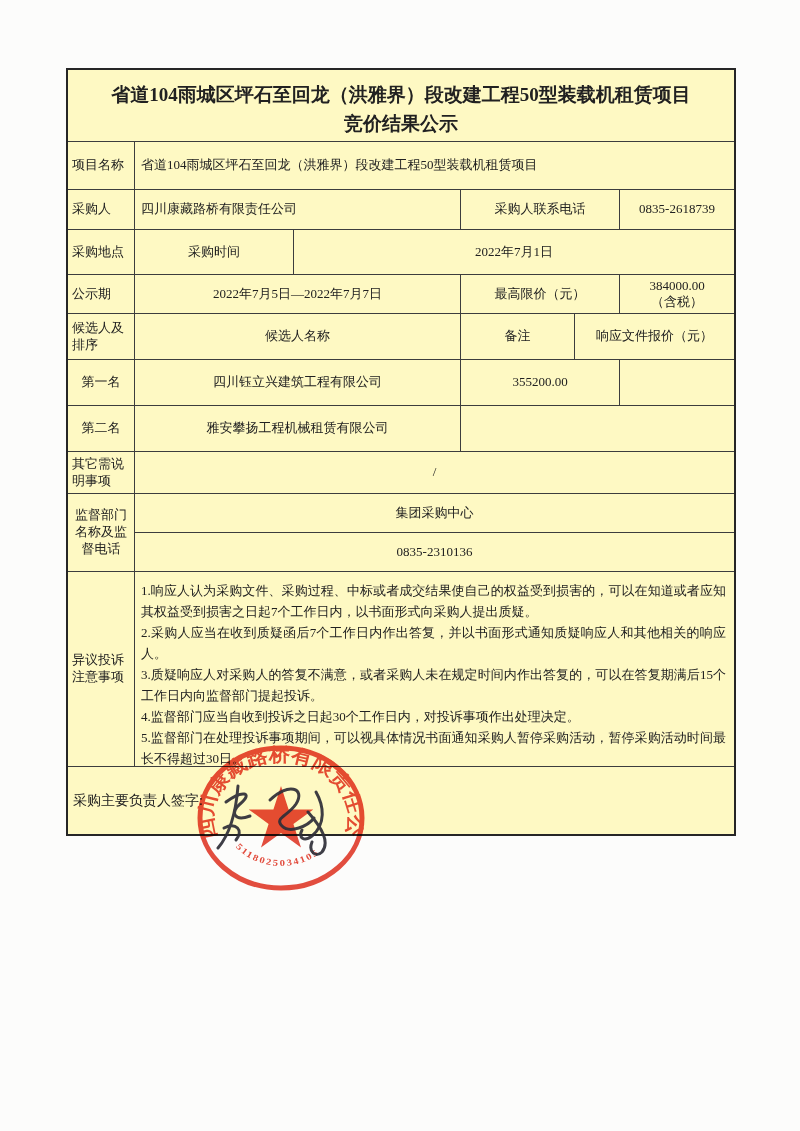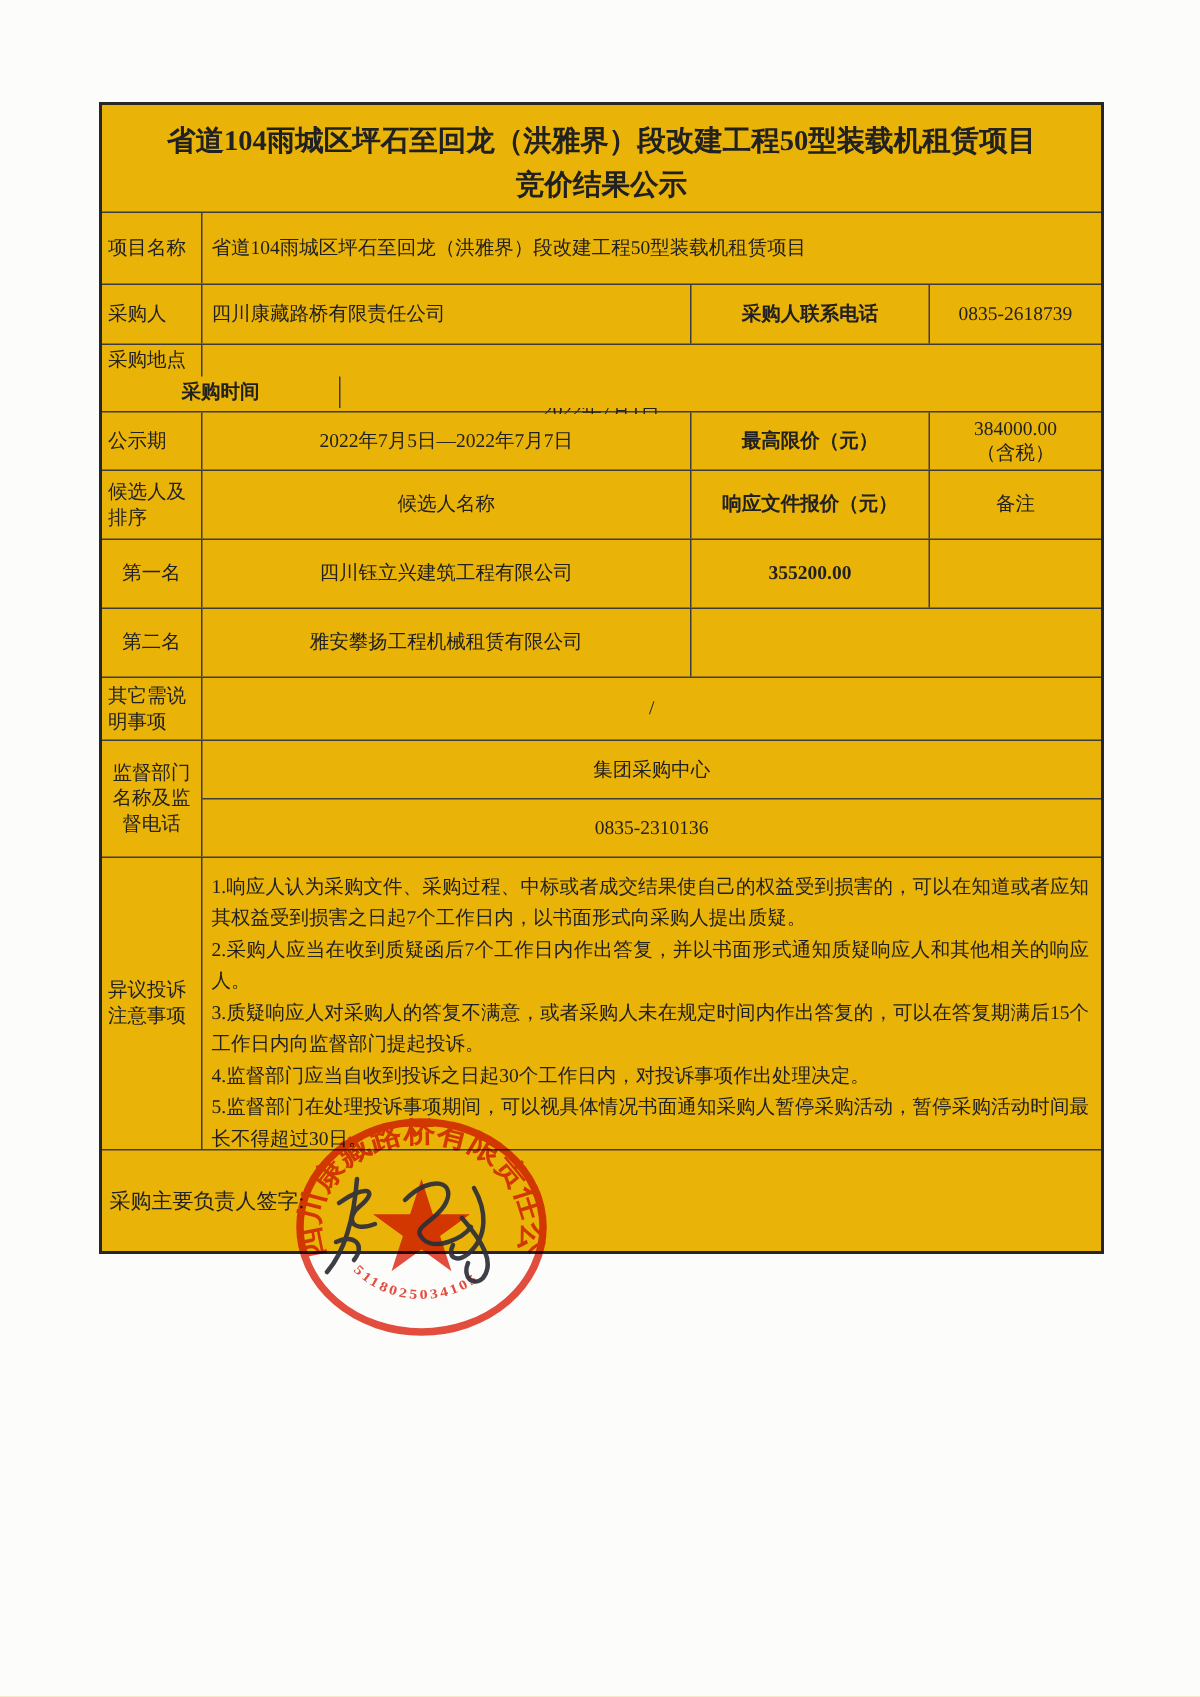--- a/index.html
+++ b/index.html
@@ -12,48 +12,48 @@
     position:relative;
     width:800px;height:1131px;
     margin:0 auto;
     background:#fcfcfb;
     overflow:hidden;
   }
   
   .doc-table{
     position:absolute;left:66px;top:68px;width:666px;
     border:2px solid #262626;
-    background:#eab308;
+    background:#fef9c3;
   }
   .row{display:flex;border-bottom:1px solid #3d3d3d;box-sizing:border-box;}
   .row:last-child{border-bottom:none;}
   .cell{
     box-sizing:border-box;
     border-right:1px solid #3d3d3d;
     display:flex;align-items:center;
     padding:2px 4px;
     font-size:13px;line-height:1.3;
     overflow:hidden;
   }
   .cell:last-child{border-right:none;}
   .c1{width:67px;flex:none;}
   .c2{width:326px;flex:none;}
-  .c3{width:159px;flex:none;font-weight:bold;}
+  .c3{width:159px;flex:none;}
   .c4{flex:1;}
   .center{justify-content:center;text-align:center;}
   .wrap{word-break:break-all;}
 
   .r-title{height:72px;align-items:center;justify-content:center;}
   .title-box{
     width:100%;text-align:center;font-weight:bold;
     font-size:19px;line-height:29px;padding-top:6px;
   }
   .r-project{height:48px;}
   .r-purchaser{height:40px;}
-  .r-location{height:45px;flex-direction:column;}
+  .r-location{height:45px;}
   .r-publicity{height:39px;}
   .r-candhead{height:46px;}
   .r-cand{height:46px;}
   .r-other{height:42px;}
   .r-super{height:78px;}
   .r-objection{height:195px;}
   .r-sign{height:67px;border-bottom:none;}
 
   .pricecell{flex-direction:column;justify-content:center;line-height:16px;}
   .value-left{padding-left:6px;}
@@ -130,22 +130,22 @@
       <div class="cell c3 center">最高限价（元）</div>
       <div class="cell c4 center pricecell">
         <span>384000.00</span>
         <span>（含税）</span>
       </div>
     </div>
 
     <div class="row r-candhead">
       <div class="cell c1 wrap">候选人及排序</div>
       <div class="cell c2 center">候选人名称</div>
+      <div class="cell c4 center">备注</div>
       <div class="cell c3 center">响应文件报价（元）</div>
-      <div class="cell c4 center">备注</div>
     </div>
 
     <div class="row r-cand">
       <div class="cell c1 center">第一名</div>
       <div class="cell c2 center">四川钰立兴建筑工程有限公司</div>
       <div class="cell c3 center">355200.00</div>
       <div class="cell c4 center"></div>
     </div>
 
     <div class="row r-cand">

